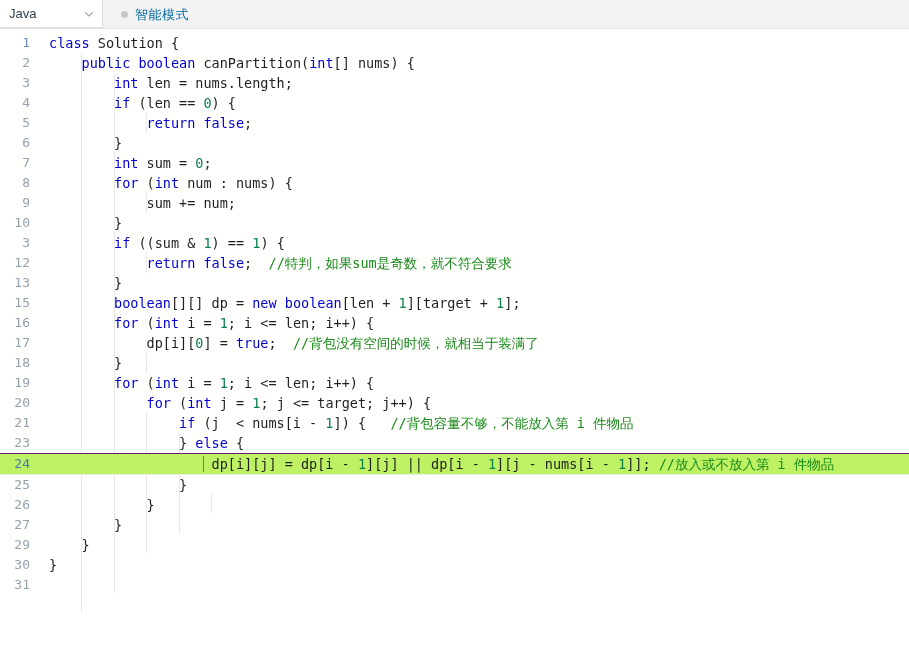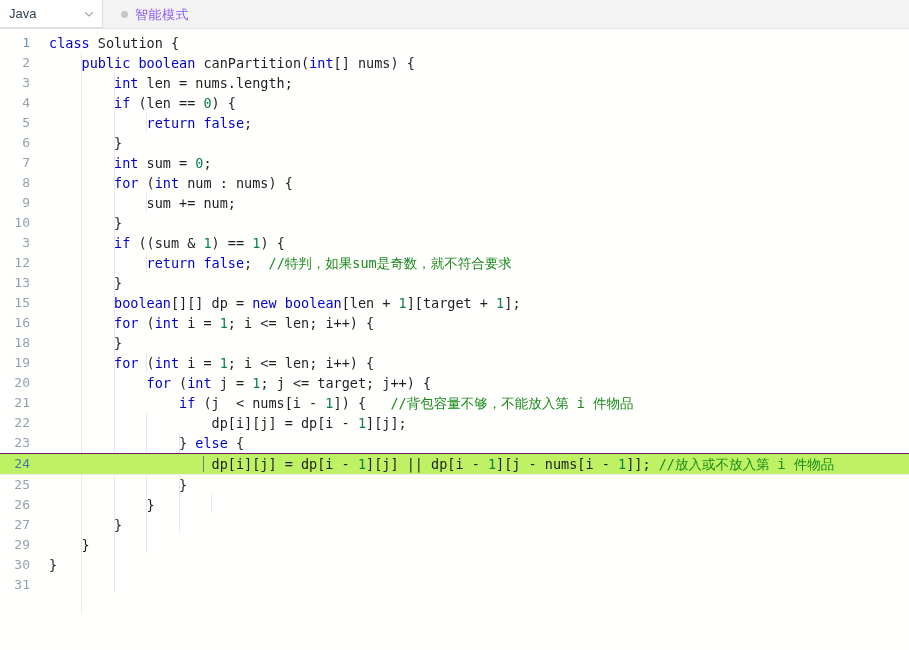--- a/index.html
+++ b/index.html
@@ -62,21 +62,21 @@
   .mode-dot {
     width: 7px;
     height: 7px;
     border-radius: 50%;
     background: #c8c8c8;
     display: block;
   }
   .mode-label {
     font-family: "Liberation Sans", sans-serif;
     font-size: 13px;
-    color: #8b5cf6;
+    color: #0369a1;
     line-height: 1;
     letter-spacing: 0.5px;
   }
 
   
   .editor {
     position: relative;
     height: 621px;
     background: #fffffe;
     overflow: hidden;
@@ -194,25 +194,25 @@
       <div class="line"><div class="ln">6</div><div class="code"><span class="pl">        </span><span class="pl">}</span></div></div>
       <div class="line"><div class="ln">7</div><div class="code"><span class="pl">        </span><span class="kw">int</span><span class="pl"> sum = </span><span class="num">0</span><span class="pl">;</span></div></div>
       <div class="line"><div class="ln">8</div><div class="code"><span class="pl">        </span><span class="kw">for</span><span class="pl"> (</span><span class="kw">int</span><span class="pl"> num : nums) {</span></div></div>
       <div class="line"><div class="ln">9</div><div class="code"><span class="pl">            </span><span class="pl">sum += num;</span></div></div>
       <div class="line"><div class="ln">10</div><div class="code"><span class="pl">        </span><span class="pl">}</span></div></div>
       <div class="line"><div class="ln">3</div><div class="code"><span class="pl">        </span><span class="kw">if</span><span class="pl"> ((sum &amp; </span><span class="num">1</span><span class="pl">) == </span><span class="num">1</span><span class="pl">) {</span></div></div>
       <div class="line"><div class="ln">12</div><div class="code"><span class="pl">            </span><span class="kw">return</span><span class="pl"> </span><span class="kw">false</span><span class="pl">;  </span><span class="cmt">//特判，如果sum是奇数，就不符合要求</span></div></div>
       <div class="line"><div class="ln">13</div><div class="code"><span class="pl">        </span><span class="pl">}</span></div></div>
       <div class="line"><div class="ln">15</div><div class="code"><span class="pl">        </span><span class="kw">boolean</span><span class="pl">[][] dp = </span><span class="kw">new</span><span class="pl"> </span><span class="kw">boolean</span><span class="pl">[len + </span><span class="num">1</span><span class="pl">][target + </span><span class="num">1</span><span class="pl">];</span></div></div>
       <div class="line"><div class="ln">16</div><div class="code"><span class="pl">        </span><span class="kw">for</span><span class="pl"> (</span><span class="kw">int</span><span class="pl"> i = </span><span class="num">1</span><span class="pl">; i &lt;= len; i++) {</span></div></div>
+      <div class="line"><div class="ln">17</div><div class="code"><span class="pl">            </span><span class="pl">dp[i][</span><span class="num">0</span><span class="pl">] = </span><span class="kw">true</span><span class="pl">;  </span><span class="cmt">//背包没有空间的时候，就相当于装满了</span></div></div>
       <div class="line"><div class="ln">18</div><div class="code"><span class="pl">        </span><span class="pl">}</span></div></div>
       <div class="line"><div class="ln">19</div><div class="code"><span class="pl">        </span><span class="kw">for</span><span class="pl"> (</span><span class="kw">int</span><span class="pl"> i = </span><span class="num">1</span><span class="pl">; i &lt;= len; i++) {</span></div></div>
       <div class="line"><div class="ln">20</div><div class="code"><span class="pl">            </span><span class="kw">for</span><span class="pl"> (</span><span class="kw">int</span><span class="pl"> j = </span><span class="num">1</span><span class="pl">; j &lt;= target; j++) {</span></div></div>
       <div class="line"><div class="ln">21</div><div class="code"><span class="pl">                </span><span class="kw">if</span><span class="pl"> (j  &lt; nums[i - </span><span class="num">1</span><span class="pl">]) {   </span><span class="cmt">//背包容量不够，不能放入第 i 件物品</span></div></div>
-      <div class="line"><div class="ln">22</div><div class="code"><span class="pl">                    </span><span class="pl">dp[i][j] = dp[i - </span><span class="num">1</span><span class="pl">][j];</span></div></div>
       <div class="line"><div class="ln">23</div><div class="code"><span class="pl">                </span><span class="pl">} </span><span class="kw">else</span><span class="pl"> {</span></div></div>
       <div class="line active"><div class="ln">24</div><div class="code"><span class="pl">                    </span><span class="pl">dp[i][j] = dp[i - </span><span class="num">1</span><span class="pl">][j] || dp[i - </span><span class="num">1</span><span class="pl">][j - nums[i - </span><span class="num">1</span><span class="pl">]]; </span><span class="cmt">//放入或不放入第 i 件物品</span><span class="caret" style="left: 163.4px;"></span></div></div>
       <div class="line"><div class="ln">25</div><div class="code"><span class="pl">                </span><span class="pl">}</span></div></div>
       <div class="line"><div class="ln">26</div><div class="code"><span class="pl">            </span><span class="pl">}</span></div></div>
       <div class="line"><div class="ln">27</div><div class="code"><span class="pl">        </span><span class="pl">}</span></div></div>
       <div class="line"><div class="ln">29</div><div class="code"><span class="pl">    </span><span class="pl">}</span></div></div>
       <div class="line"><div class="ln">30</div><div class="code"><span class="pl">}</span></div></div>
       <div class="line"><div class="ln">31</div><div class="code"></div></div>
     </div>
 </div>

